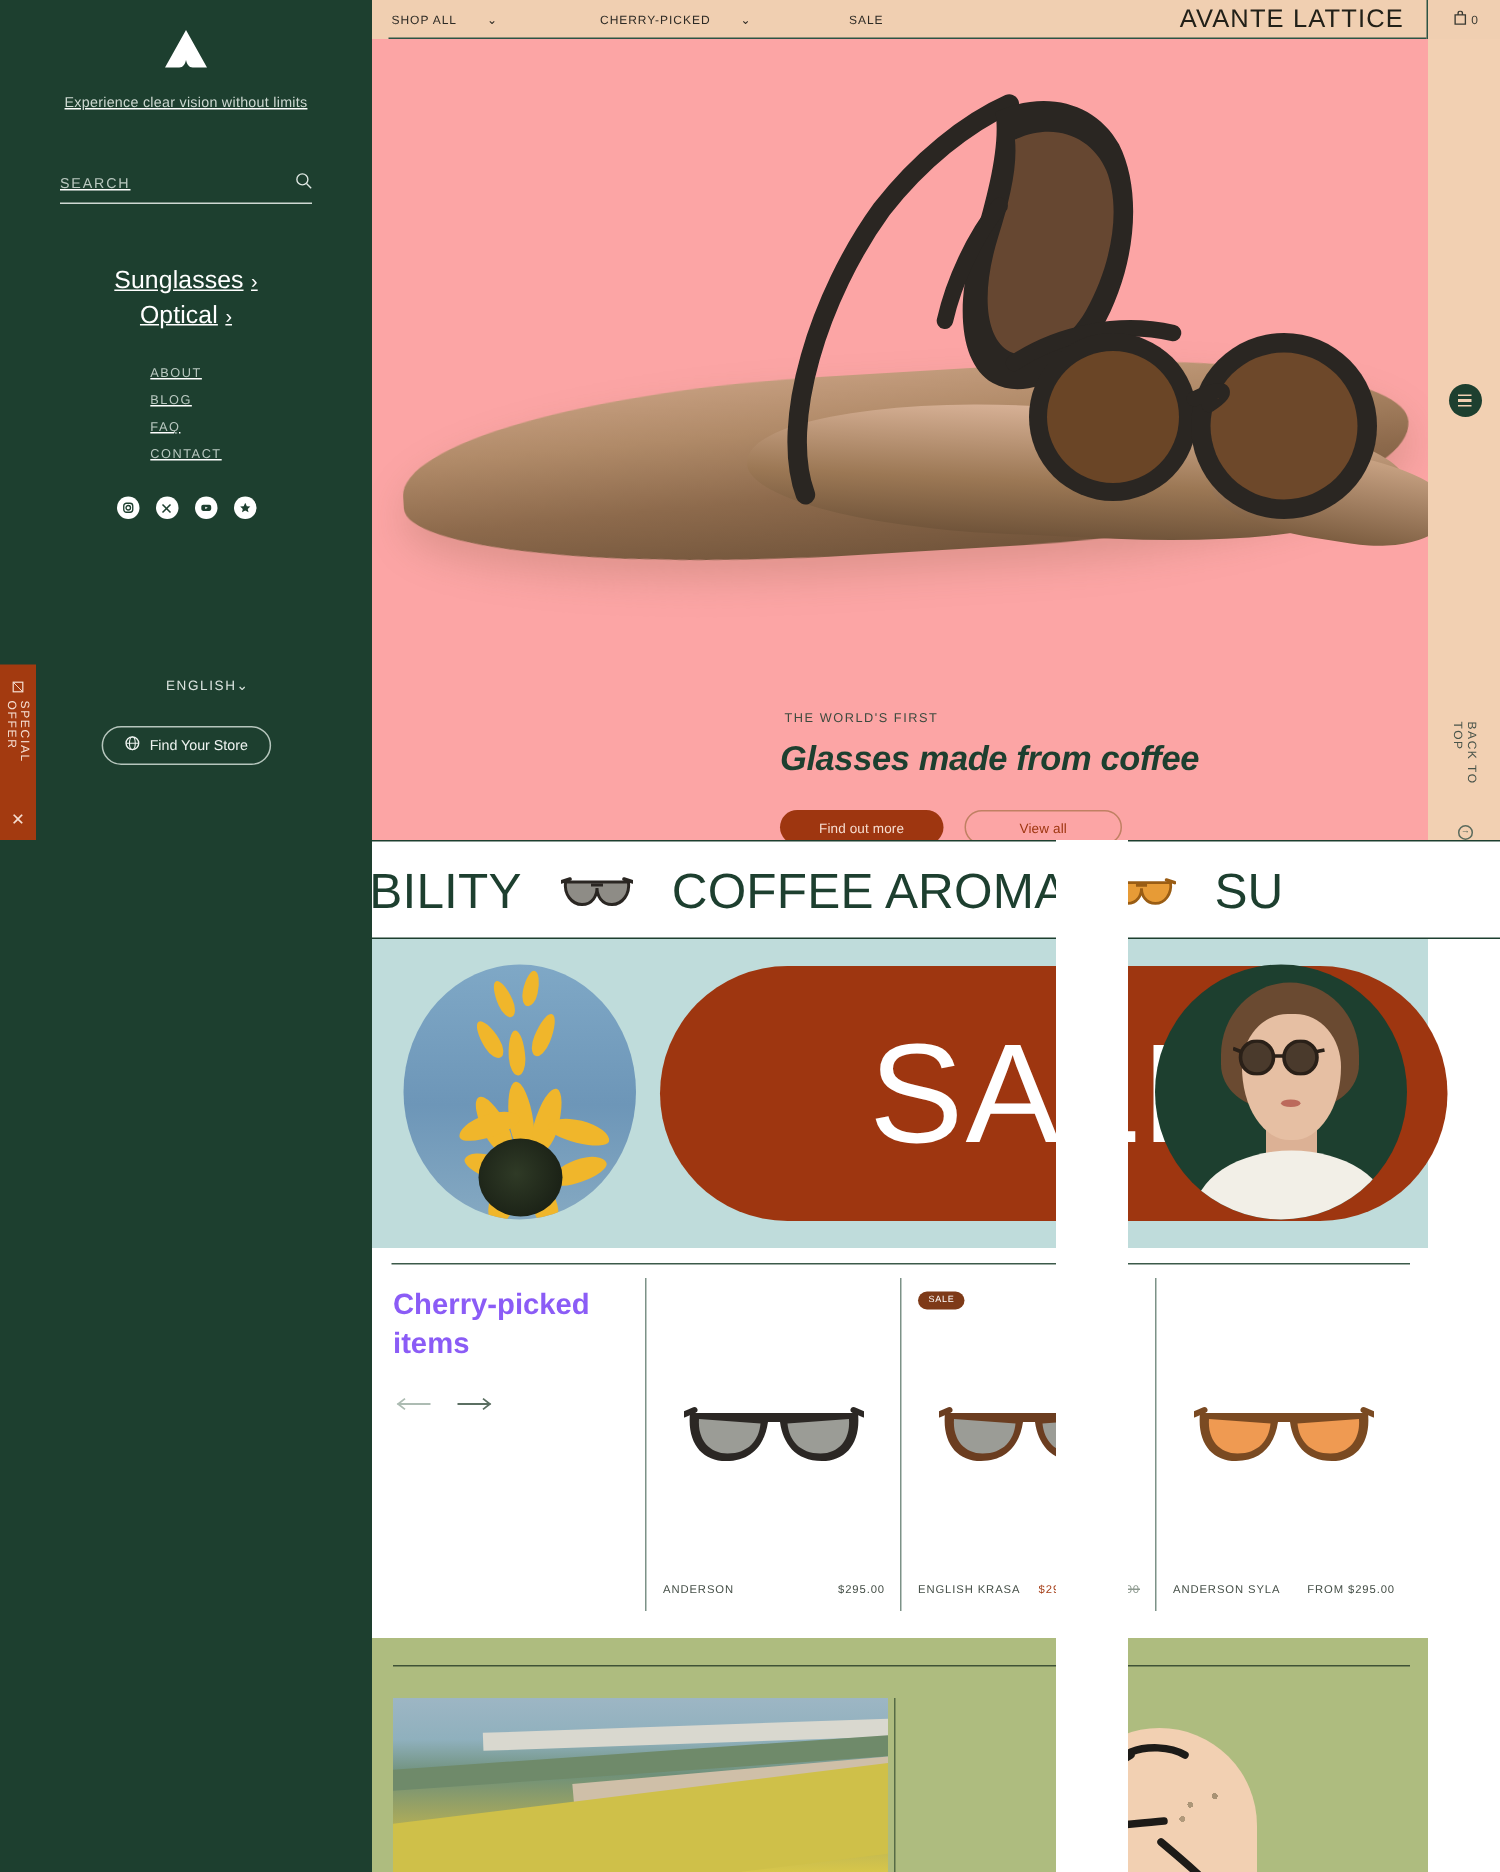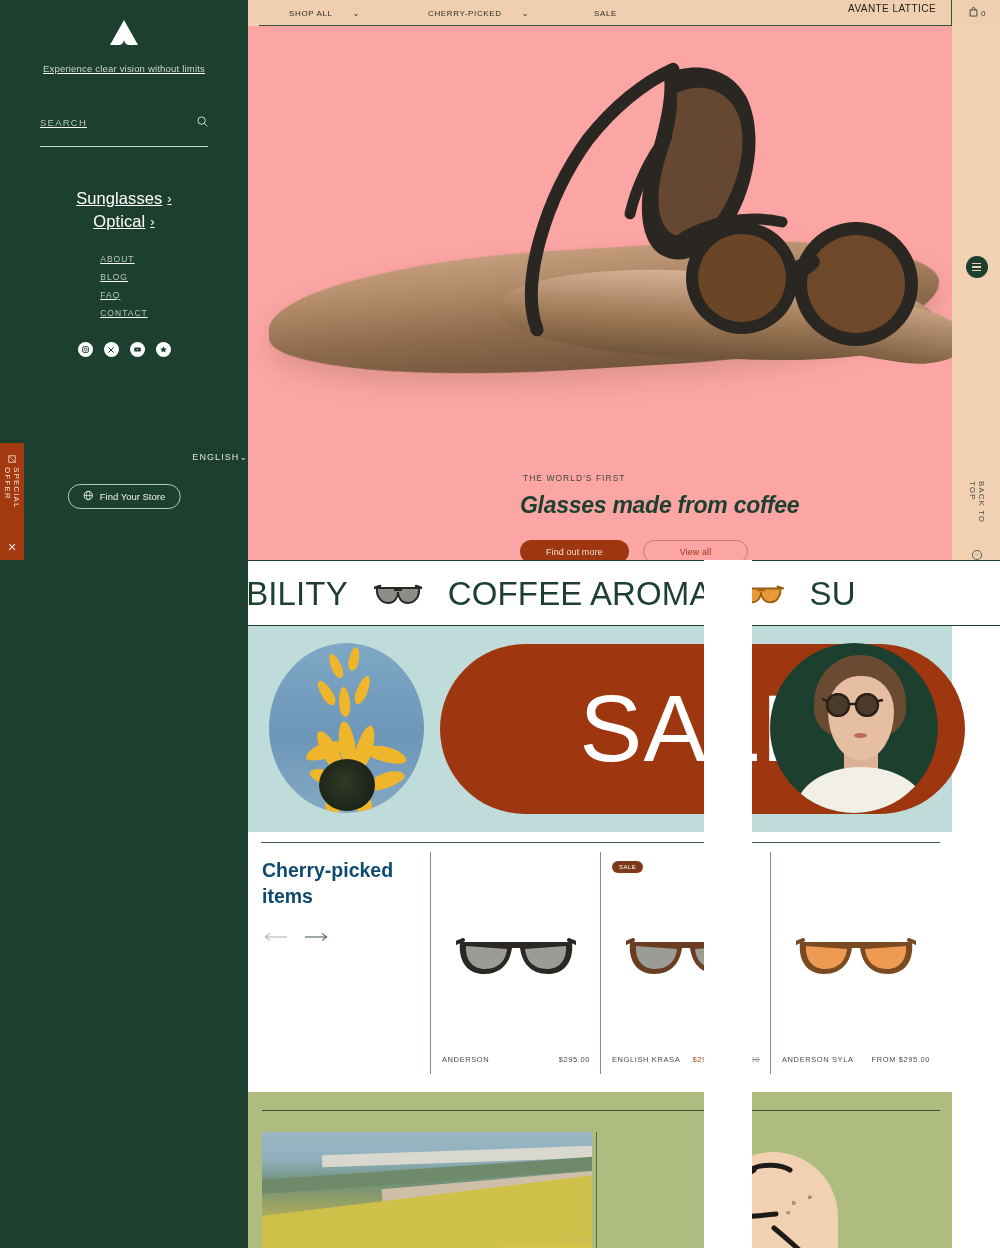--- a/index.html
+++ b/index.html
@@ -16,21 +16,21 @@
     display:flex; flex-direction:column; align-items:center;
   }
   #sidebar-inner { width:100%; display:flex; flex-direction:column; align-items:center;text-decoration:underline; }
   .logo-wrap { margin-top:18px; height:34px; display:flex; align-items:center; justify-content:center;}
   .tagline {
     font-size:9.5px; color:#cdd8d1; letter-spacing:.02em; margin-top:11px;
   }
   .search-row {
     margin-top:39px; width:168px; border-bottom:1px solid #cfd9d3;
     display:flex; align-items:center; justify-content:space-between;
-    padding-bottom:15px;
+    padding-bottom:4px;
   }
   .search-row input {
     background:transparent; border:none; outline:none;
     color:#e9efeb; font-size:9.5px; letter-spacing:.13em;
     font-family:"Liberation Sans", sans-serif; width:130px;
   }
   .search-row input::placeholder { color:#b9c7bf; letter-spacing:.13em; }
   .primary-nav { margin-top:42px; display:flex; flex-direction:column; align-items:center; gap:4px; }
   .primary-nav a {
     color:#ffffff; font-size:16.5px; text-decoration:none; letter-spacing:.005em;
@@ -41,21 +41,21 @@
   .secondary-nav a {
     color:#b9c8c0; font-size:8.5px; letter-spacing:.12em; text-decoration:none;
   }
   .socials { margin-top:24px; display:flex; gap:11px; }
   .soc {
     width:15px; height:15px; border-radius:50%; background:#ffffff;
     display:flex; align-items:center; justify-content:center;
   }
   .soc svg { display:block; }
   .lang {
-    position:absolute; top:452px; left:0; width:248px; text-align:right;
+    position:absolute; top:452px; left:0; width:248px; text-align:center;
     font-size:9px; letter-spacing:.12em; color:#dce5e0;padding-left:29px;
   }
   .store-btn {
     position:absolute; top:484px; left:50%; transform:translateX(-50%);
     border:1px solid #b6c6bd; border-radius:20px; padding:5px 14px;
     display:flex; align-items:center; gap:6px;
     font-size:9.5px; color:#eef3f0; background:transparent; cursor:pointer;
     font-family:"Liberation Sans", sans-serif;
   }
   
@@ -71,24 +71,24 @@
   }
   .so-x { font-size:11px; color:#f6ded1; line-height:1; }
   
   #main { position:absolute; left:248px; top:0; width:752px; height:1248px; }
   
   #topnav {
     position:absolute; top:0; left:0; width:752px; height:26px;
     background:#f0cfb1; display:flex; align-items:center;
     font-size:8px; letter-spacing:.08em; color:#2d2a24;
   }
-  #topnav .nv { position:absolute; display:flex; align-items:flex-end; gap:20px; cursor:pointer;margin-left:28px;}
+  #topnav .nv { position:absolute; display:flex; align-items:flex-end; gap:20px; cursor:pointer;}
   #nv1 { left:13px; } #nv2 { left:152px; } #nv3 { left:318px; }
   #brandmark {
-    position:absolute; right:64px; top:3px; font-size:10px;
+    position:absolute; right:64px; top:3px; font-size:17px;
     letter-spacing:.045em; color:#222018;
   }
   #navline { position:absolute; left:11px; top:25px; width:692px; height:1px; background:#2d5444; }
   #cart {
     position:absolute; right:14px; top:7px; display:flex; align-items:center; gap:3px;
     font-size:8px; color:#3a3a32; cursor:pointer;
   }
   #cartsep { position:absolute; right:48px; top:0; width:1px; height:26px; background:#2d5444; }
   
   #hero {
@@ -202,21 +202,21 @@
   .m-face { position:absolute; left:58px; top:33px; width:66px; height:84px; background:#e6bfa3; border-radius:46% 46% 48% 48%/42% 42% 58% 58%;}
   .m-neck { position:absolute; left:74px; top:104px; width:34px; height:30px; background:#dcb195;}
   .m-shirt { position:absolute; left:26px; top:124px; width:130px; height:60px; background:#f2efe7; border-radius:56% 56% 0 0/80% 80% 0 0;}
   .m-glass { position:absolute; left:52px; top:50px; }
   .m-lip { position:absolute; left:84px; top:90px; width:13px; height:5px; background:#bc6a5c; border-radius:50%;}
   
   #prodsection { position:absolute; top:832px; left:0; width:704px; height:252px; background:#ffffff; }
   #prodrule { position:absolute; left:13px; top:10px; width:679px; height:1px; background:#3c5a4a; }
   #prodtitle {
     position:absolute; left:14px; top:25px; width:160px;
-    font-size:19.5px; line-height:1.35; color:#0c4a6e;
+    font-size:19.5px; line-height:1.35; color:#8b5cf6;
   }
   #prodarrows { position:absolute; left:16px; top:96px; display:flex; gap:16px; }
   .parrow { cursor:pointer; }
   .prodcols { position:absolute; left:182px; top:20px; width:510px; height:222px; display:flex; }
   .pcol { flex:1; position:relative; border-left:1px solid #7c9287; }
   .sale-badge {
     position:absolute; left:11px; top:9px; background:#7e3a18; color:#fff;
     font-size:6px; letter-spacing:.08em; padding:3px 7px; border-radius:8px;
   }
   .pimg { position:absolute; left:0; right:0; top:80px; display:flex; justify-content:center; }

